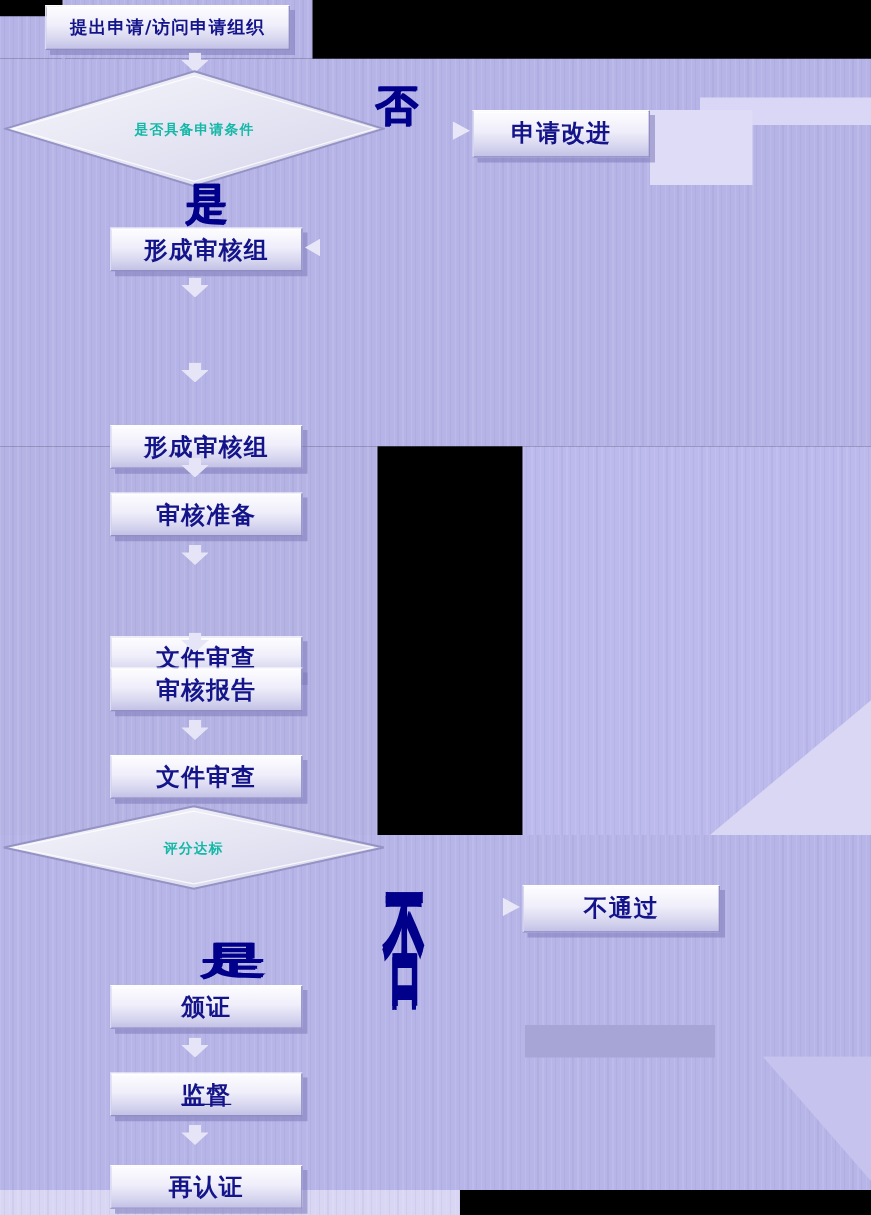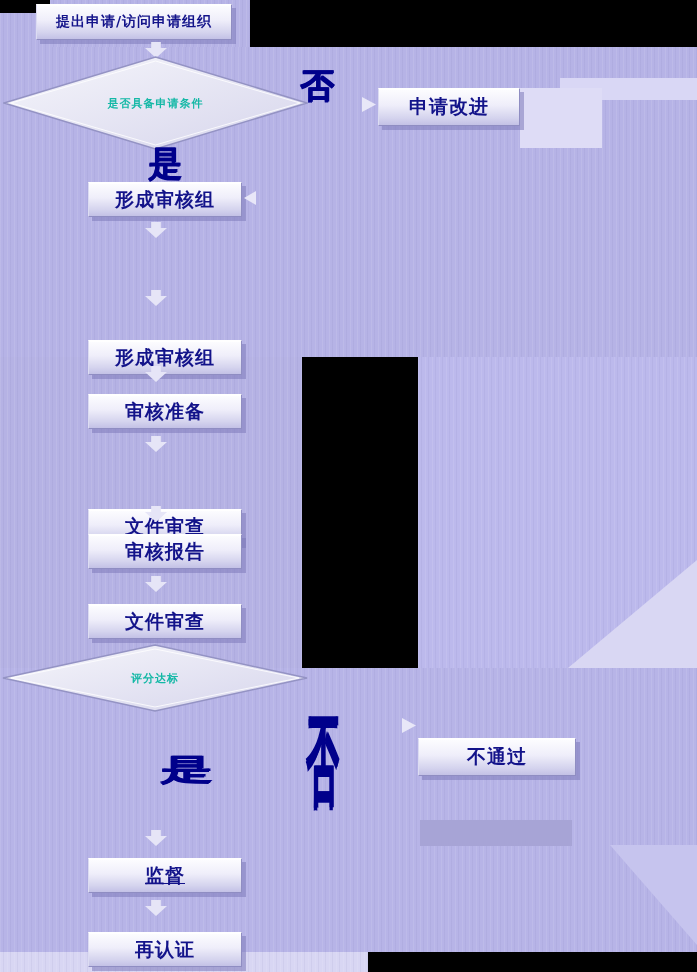--- a/index.html
+++ b/index.html
@@ -147,26 +147,29 @@
         </linearGradient>
       </defs>
       <polygon points="153,1 305,34 153,67 1,34" fill="url(#gd2)" stroke="#9493c4" stroke-width="1.5"></polygon>
       <polygon points="153,5 297,34 153,63 9,34" fill="none" stroke="#ffffff" stroke-width="1" opacity="0.8"></polygon>
     </svg>
     <div class="dlabel">评分达标</div>
   </div>
 
   <div class="branch" style="left:306px;top:710px;transform:scale(0.95,2.9);transform-origin:top left;">否</div>
   <div class="arr-right" style="left:402px;top:718px;"></div>
-  <div class="node" style="left:418px;top:738px;width:156px;height:36px;">
+  <div class="node" style="left:418px;top:708px;width:156px;height:36px;">
     <span>不通过</span>
   </div>
 
   <div class="branch" style="left:160px;top:754px;transform:scale(1.55,0.85);transform-origin:top left;">是</div>
 
+  <div class="node" style="left:88px;top:788px;width:152px;height:33px;">
+    <span>颁证</span>
+  </div>
   <div class="chev" style="left:145px;top:830px;"></div>
 
   <div class="node" style="left:88px;top:858px;width:152px;height:33px;text-decoration:underline;">
     <span>监督</span>
   </div>
   <div class="chev" style="left:145px;top:900px;"></div>
 
   <div class="node" style="left:88px;top:932px;width:152px;height:33px;">
     <span>再认证</span>
   </div>

